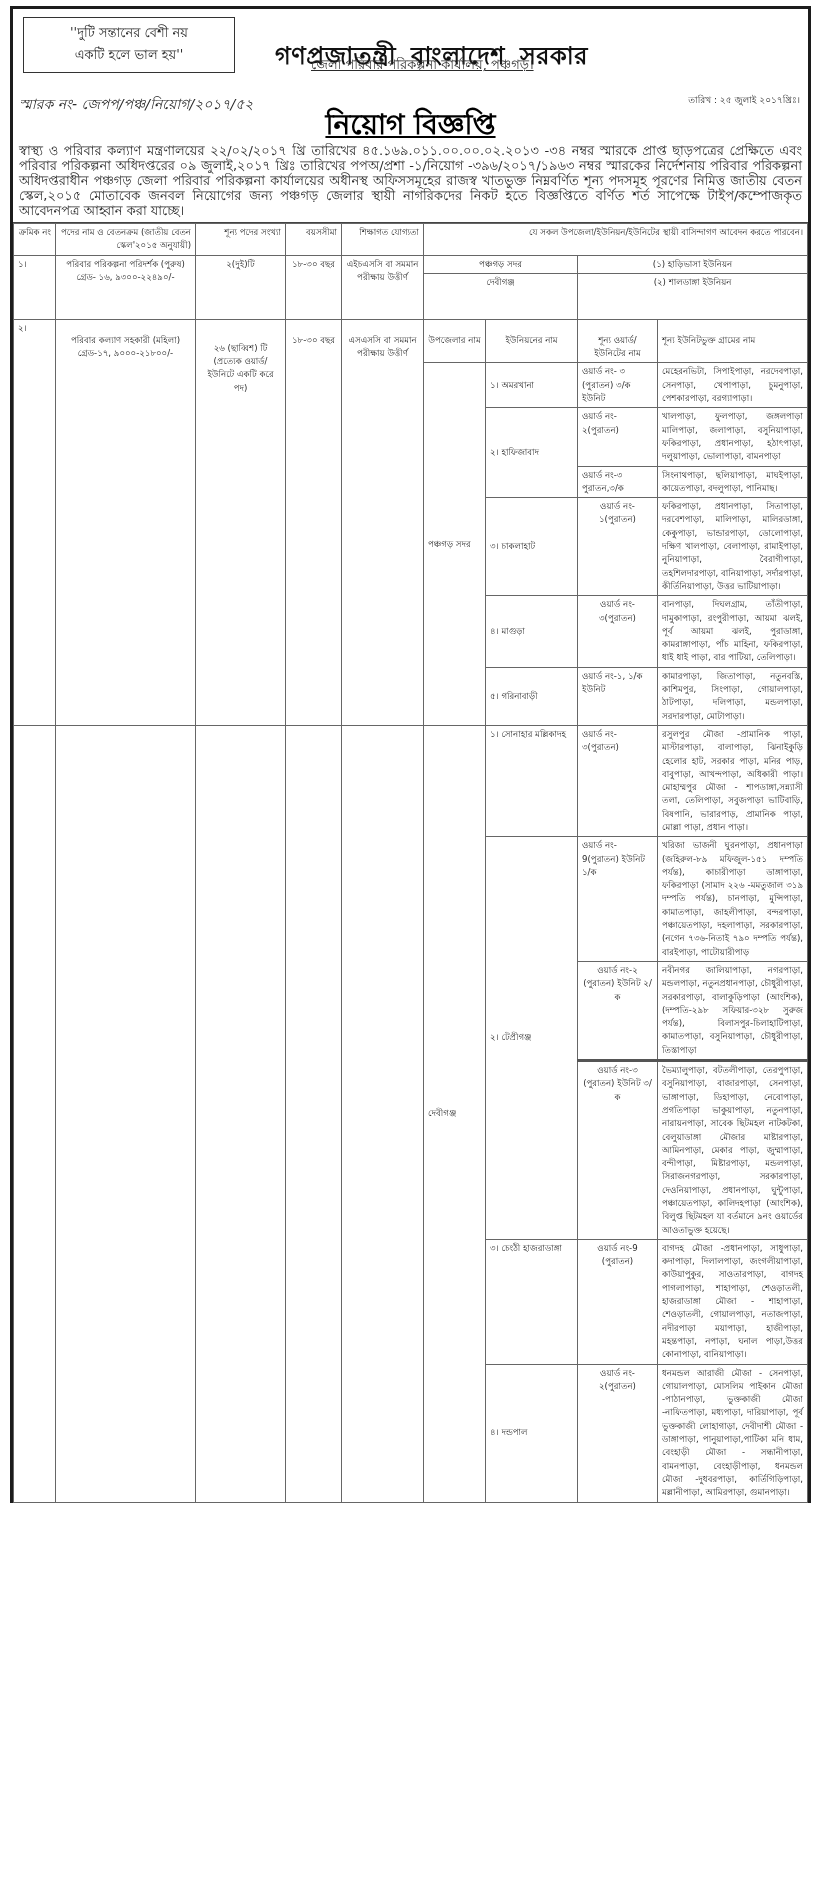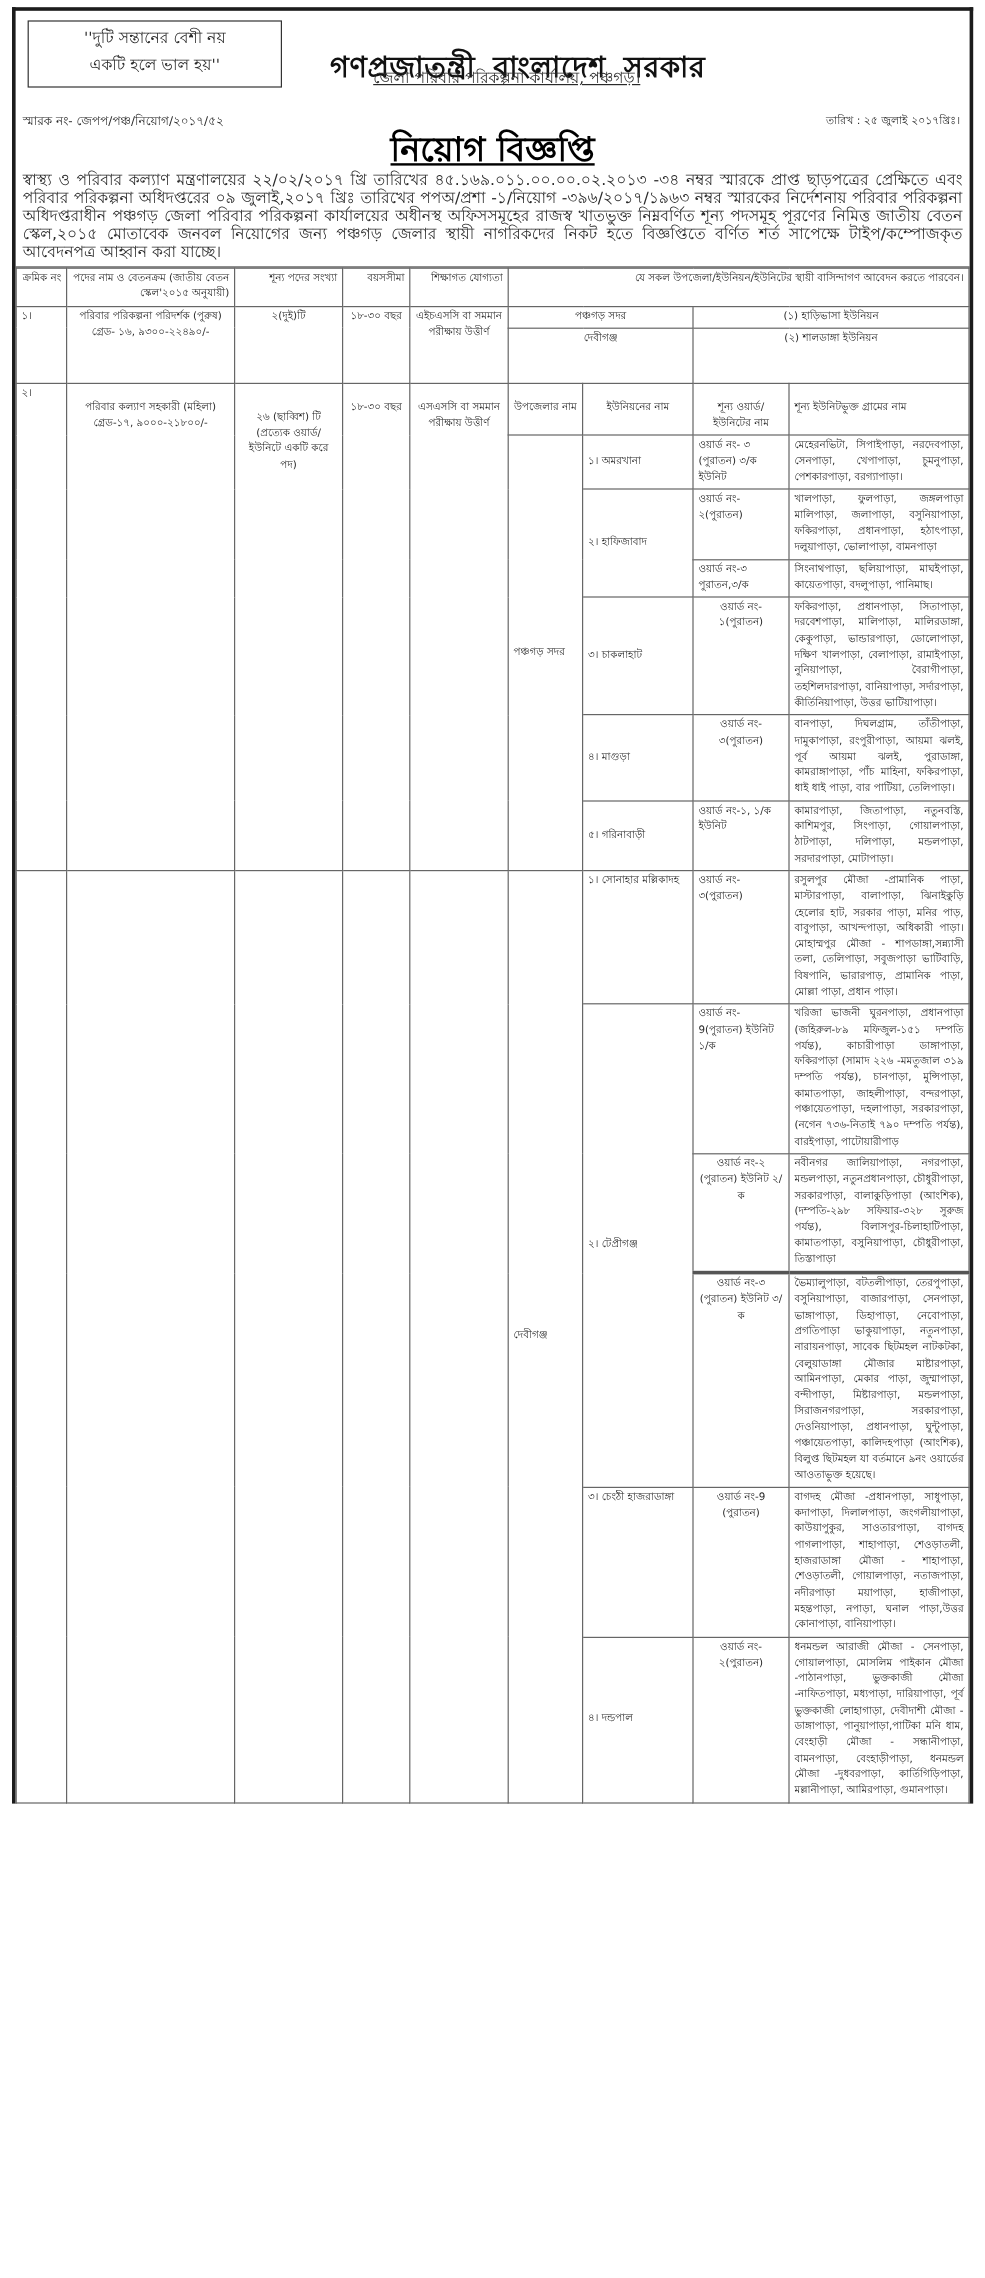--- a/index.html
+++ b/index.html
@@ -32,21 +32,21 @@
   .gov-title {
     position: absolute; left: 262px; top: 6px;
     font-size: 24px; font-weight: bold; letter-spacing: 0.5px;
     font-family: Liberation Mono, monospace; color: #111; margin-top: 22px;
   }
   .office-name {
     position: absolute; left: 298px; top: 46px;
     font-size: 13px; text-decoration: underline;
     font-family: "DejaVu Serif", serif;
   }
-  .memo-no { position: absolute; left: 6px; top: 84px; font-size: 10px; }
+  .memo-no { position: absolute; left: 6px; top: 84px; font-size: 14px; font-style: italic; }
   .memo-date { position: absolute; right: 8px; top: 84px; font-size: 9px; }
   .notice-title {
     position: absolute; left: 0; right: 0; top: 94px; text-align: center;
     font-size: 28px; font-weight: bold; text-decoration: underline;
     font-family: "DejaVu Serif", serif; color: #000000;
   }
   .intro {
     padding: 14px 6px 4px 6px;
     font-size: 13px; line-height: 15px; text-align: justify;
     border-bottom: 1.5px solid #444;

